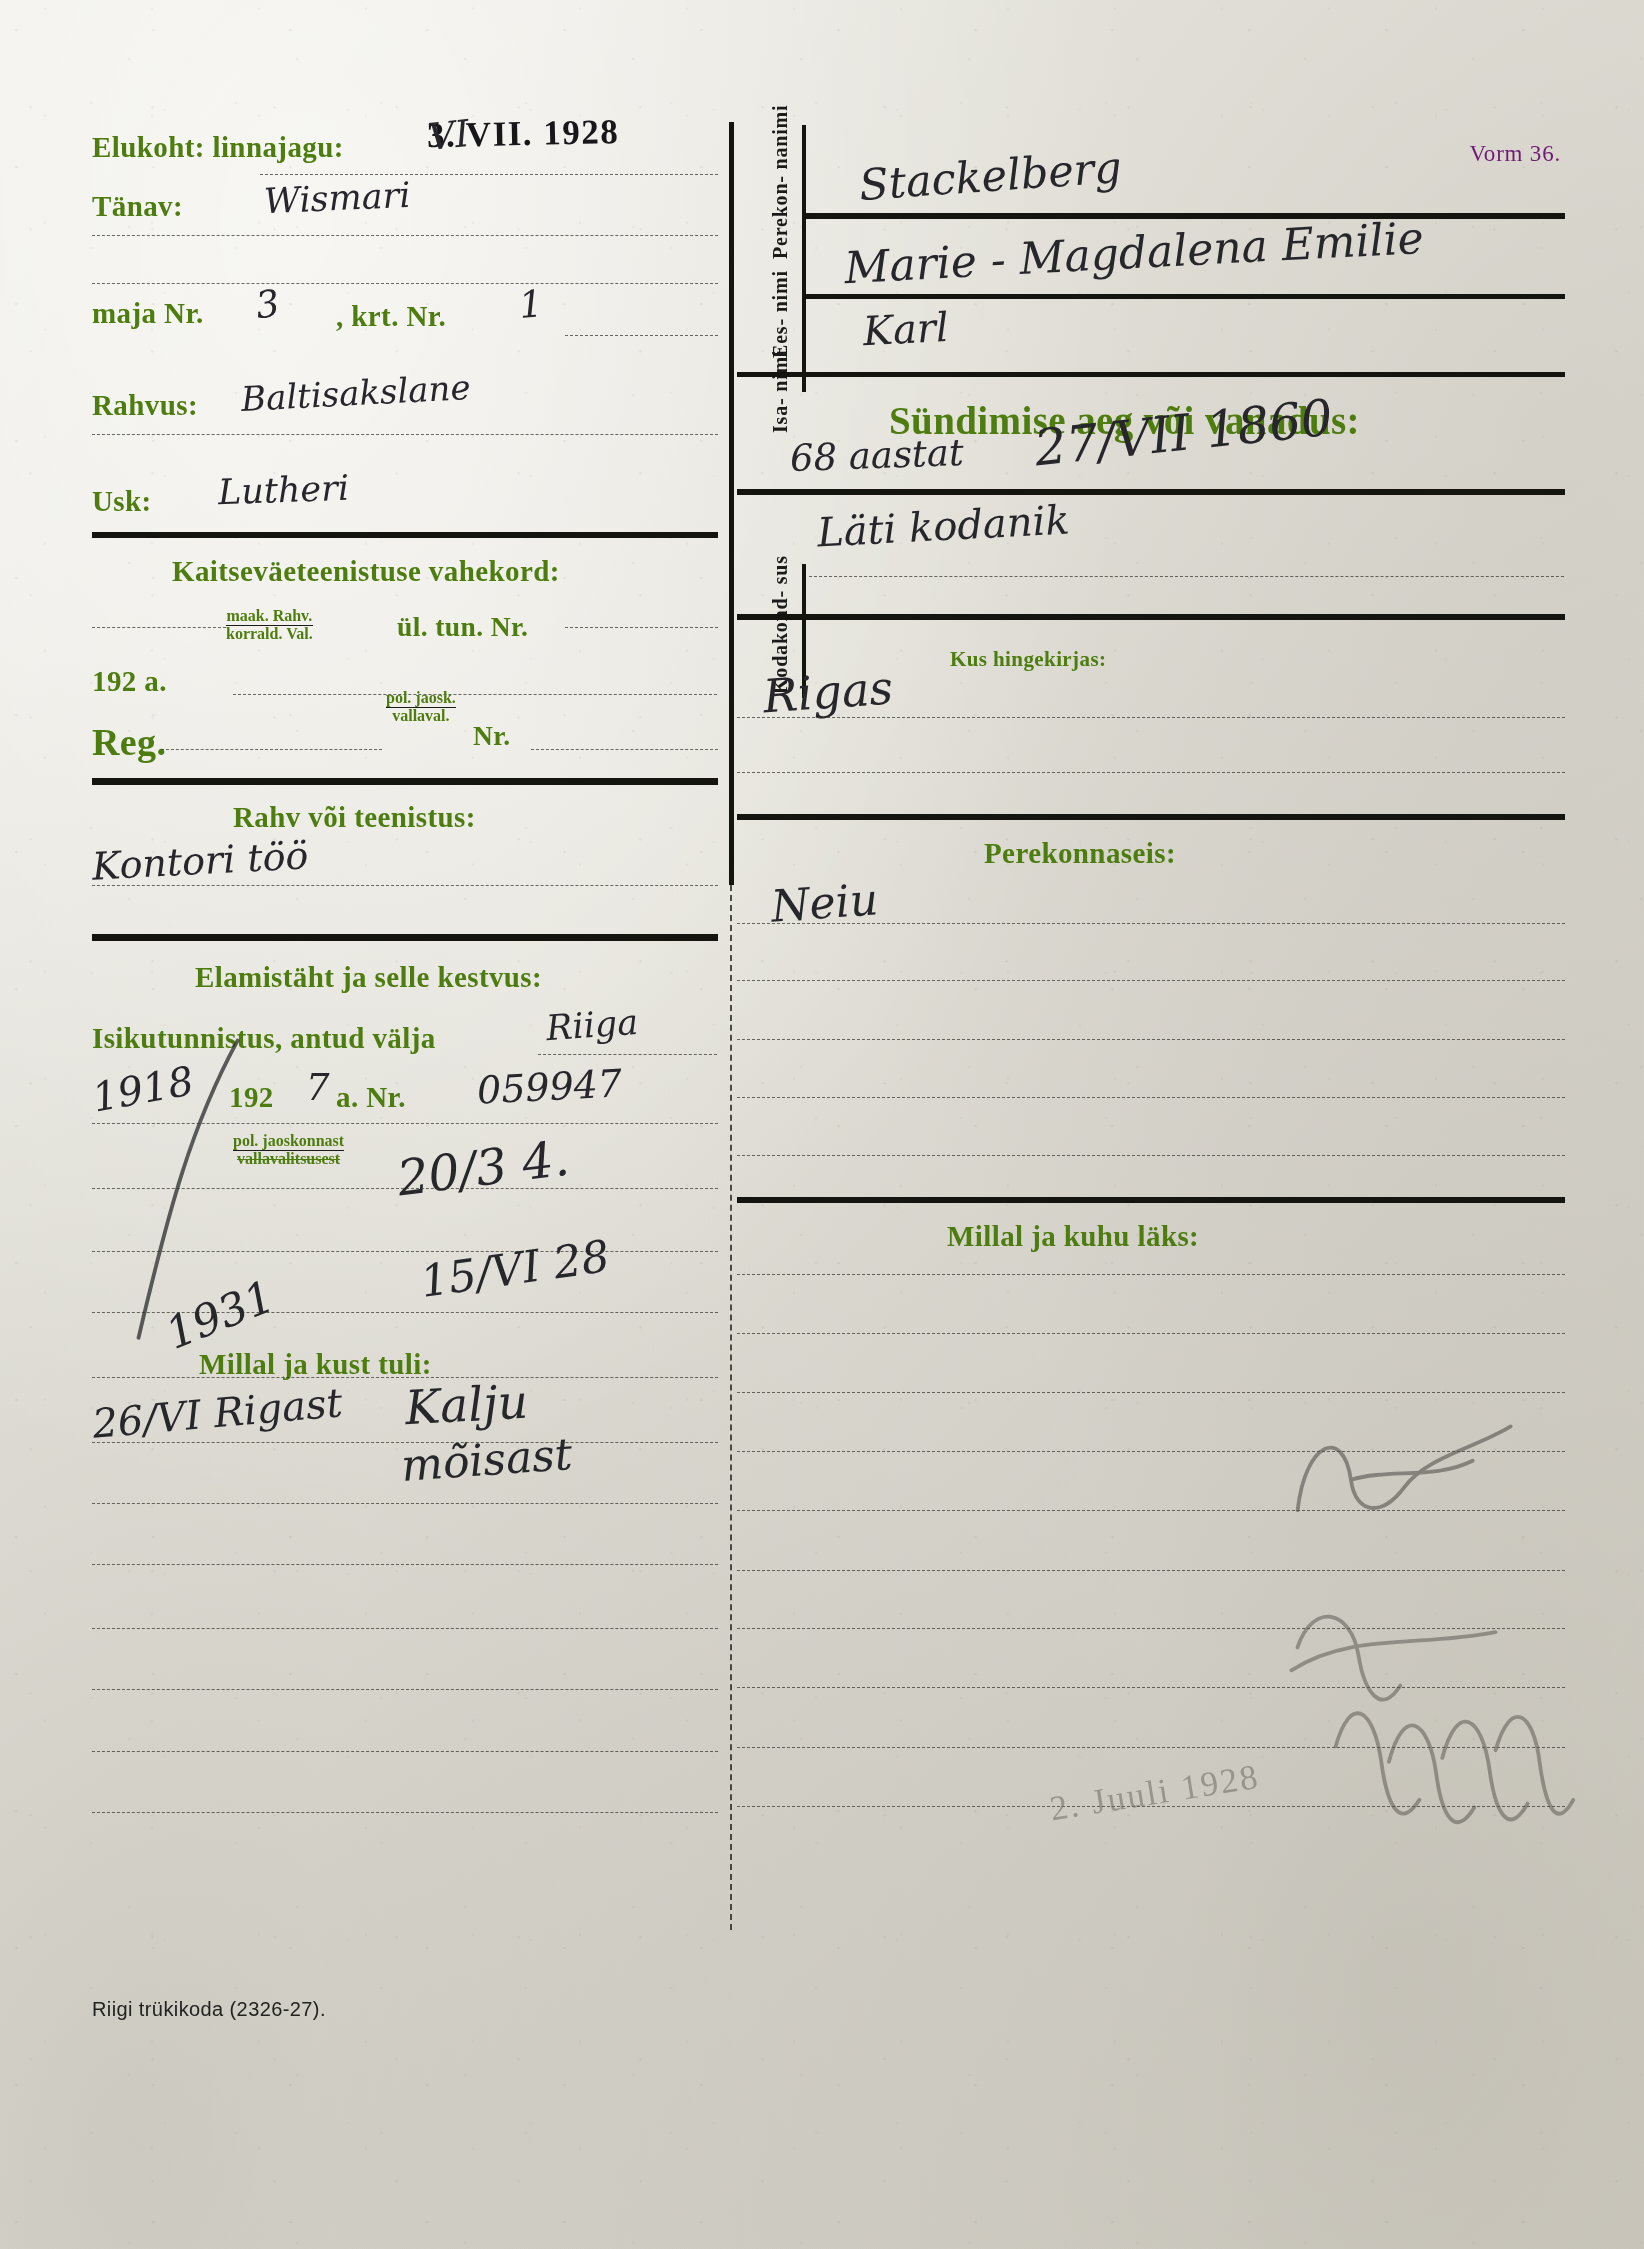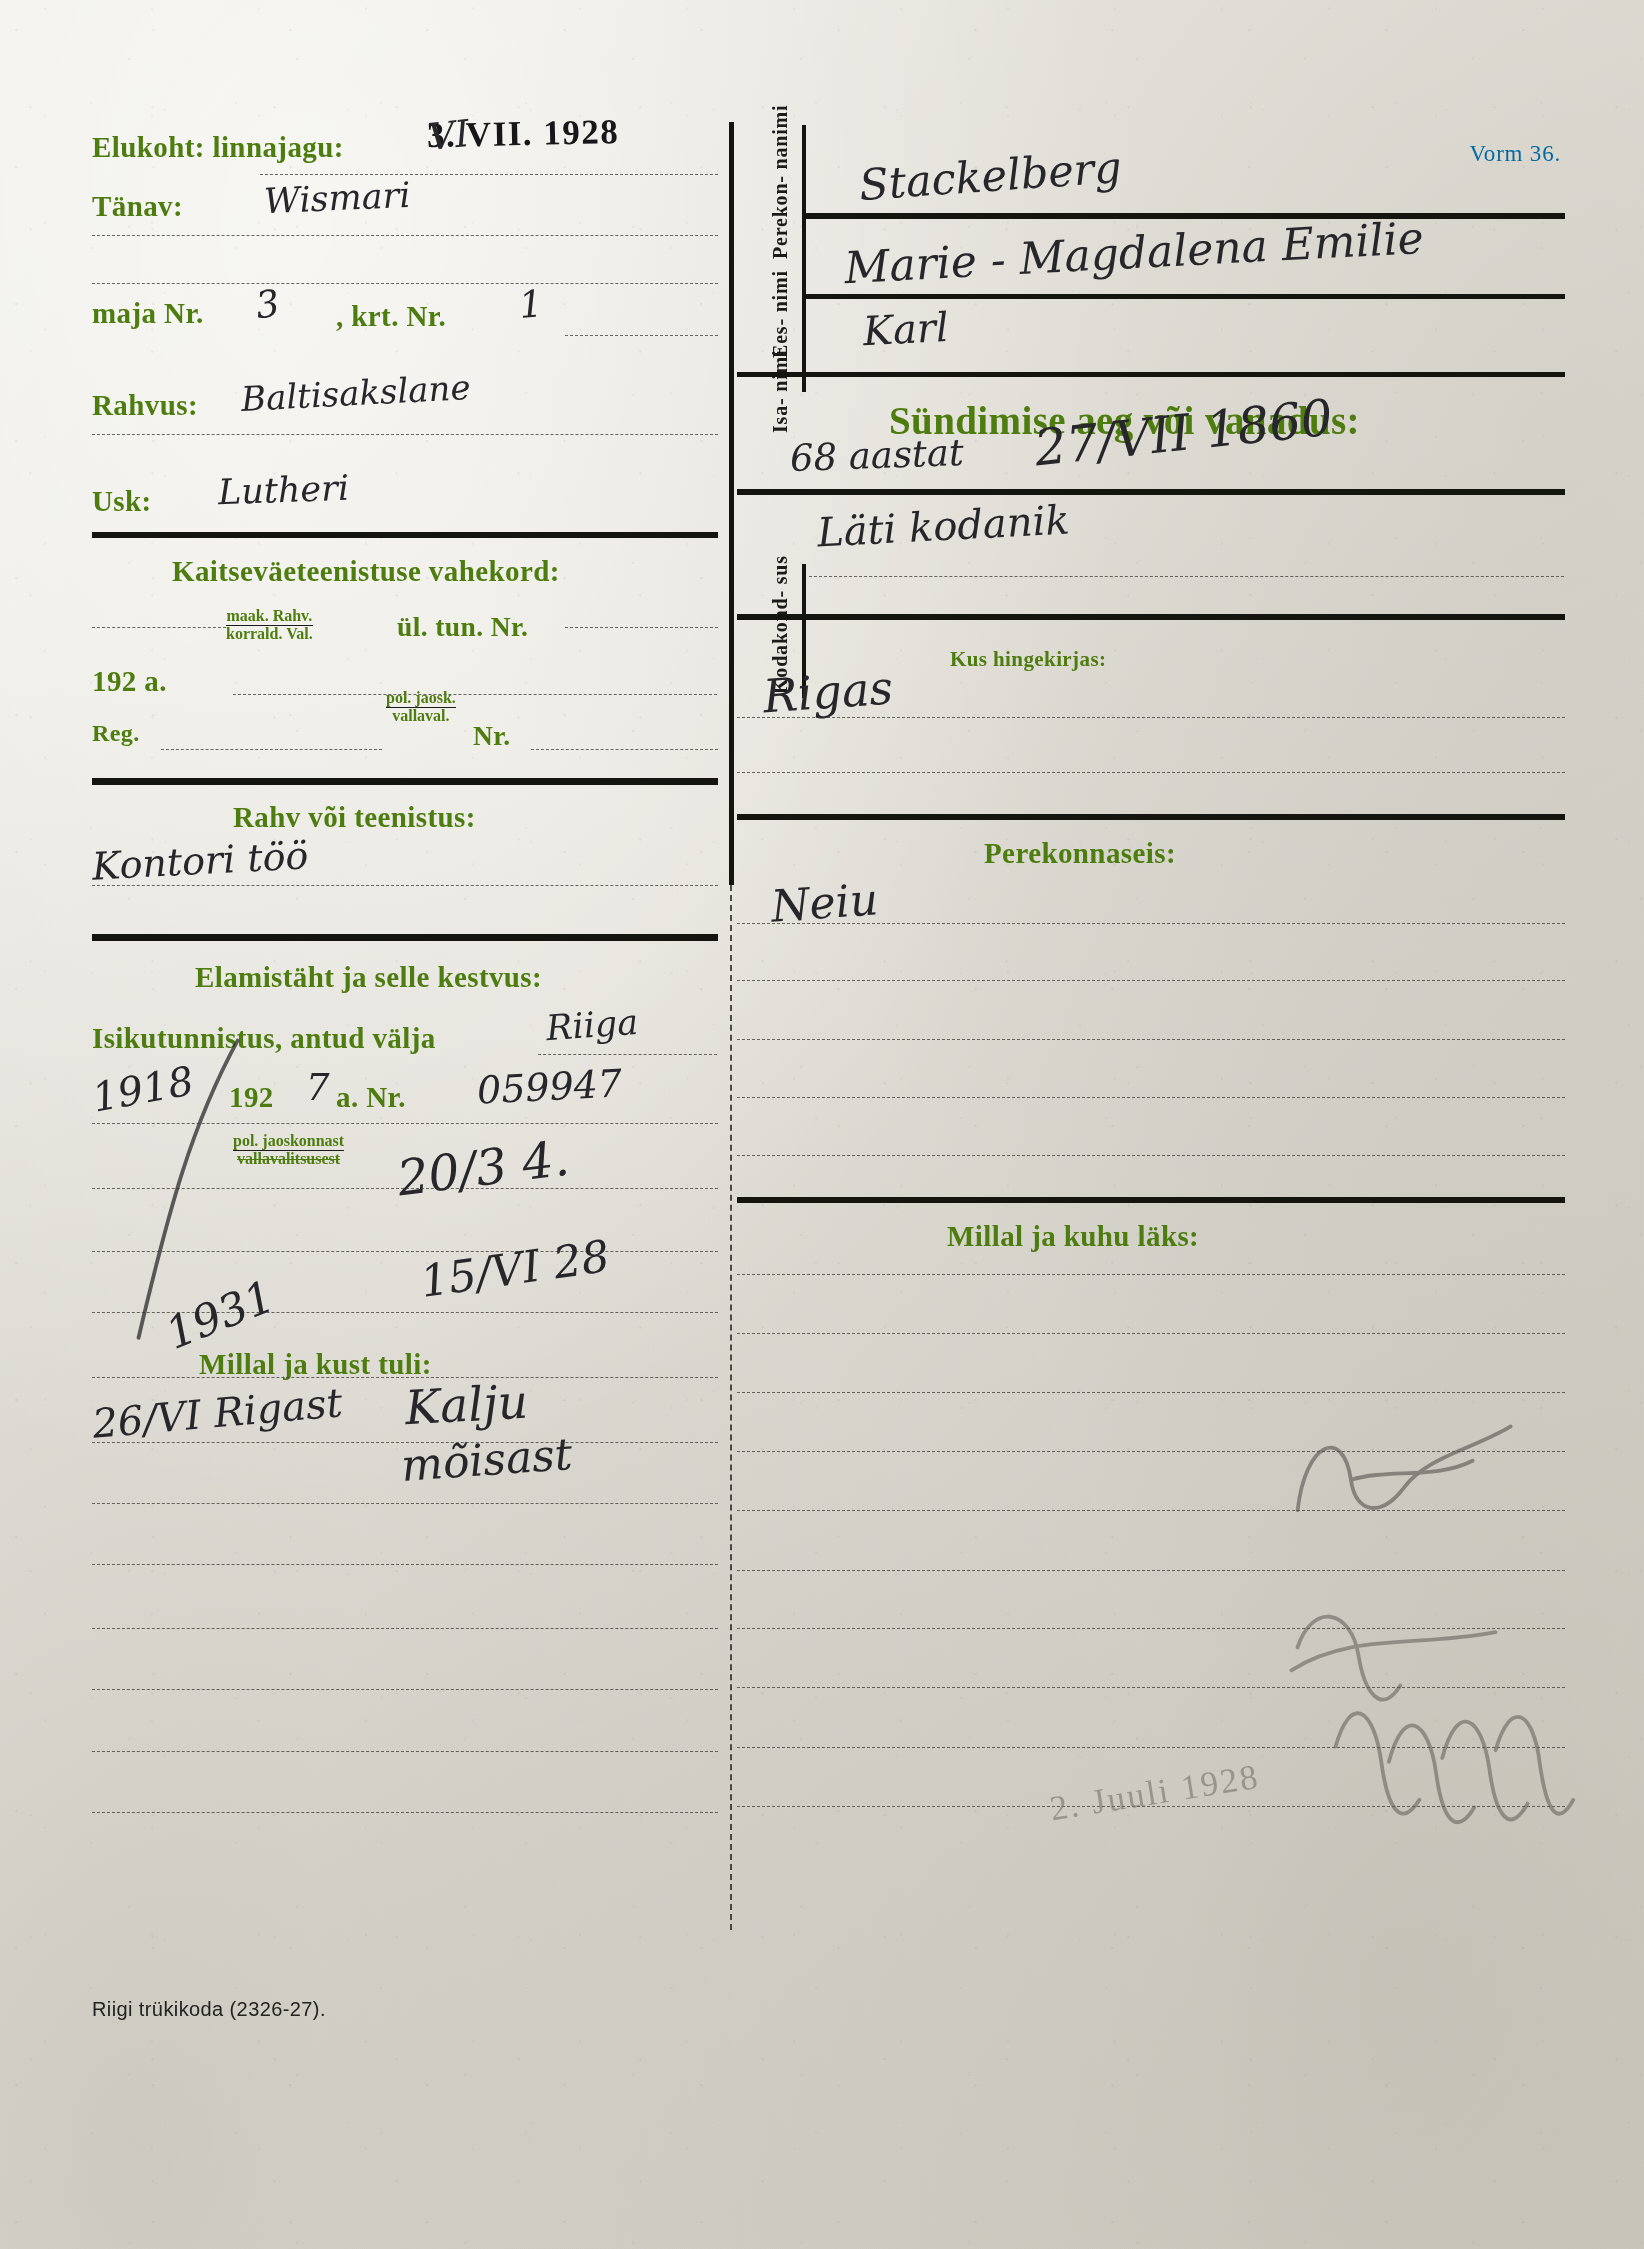--- a/index.html
+++ b/index.html
@@ -69,21 +69,21 @@
     color: #17171a;
     letter-spacing: 1.5px;
     transform: rotate(-1.2deg);
   }
   .vorm {
     position: absolute;
     right: 84px;
     top: 141px;
     font-size: 23px;
     font-family: "Liberation Serif", serif;
-    color: #0369a1;
+    color: #701a75;
     letter-spacing: 0.8px;
   }
   
   .rule {
     position: absolute;
     background: #15150f;
   }
   .dashed {
     position: absolute;
     border-top: 1.9px dashed #3a3a33;
@@ -201,21 +201,21 @@
         <span class="bot">korrald. Val.</span>
       </span>
     </div>
     <div class="printed bold" style="left:305px; top:497px; font-size:27.5px;">ül. tun. Nr.</div>
     <div class="dashed" style="left:0px; top:513px; width:134px;"></div>
     <div class="dashed" style="left:473px; top:513px; width:153px;"></div>
 
     <div class="printed bold" style="left:0px; top:551px; font-size:29px;">192     a.</div>
     <div class="dashed" style="left:141px; top:580px; width:484px;"></div>
 
-    <div class="printed bold" style="left:0px; top:606px; font-size:24px;">Reg.</div>
+    <div class="printed bold" style="left:0px; top:606px; font-size:38px;">Reg.</div>
     <div class="printed bold" style="left:294px; top:576px; font-size:16px;">
       <span class="frac">
         <span class="top">pol. jaosk.</span>
         <span class="bot">vallaval.</span>
       </span>
     </div>
     <div class="printed bold" style="left:381px; top:606px; font-size:27.5px;">Nr.</div>
     <div class="dashed" style="left:69px; top:635px; width:221px;"></div>
     <div class="dashed" style="left:439px; top:635px; width:187px;"></div>
 

